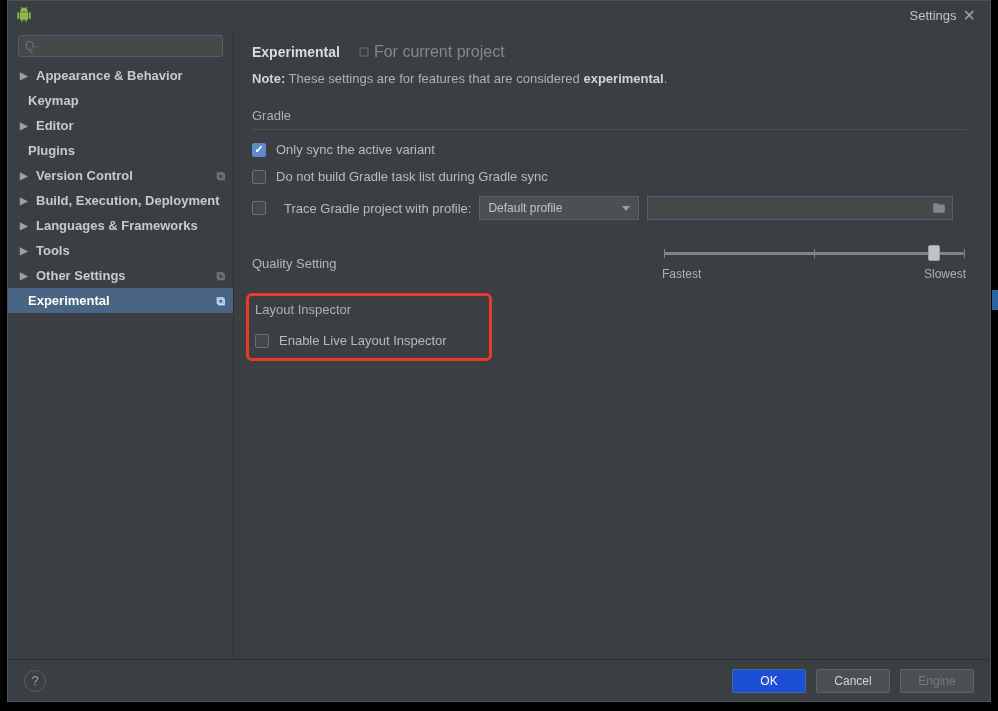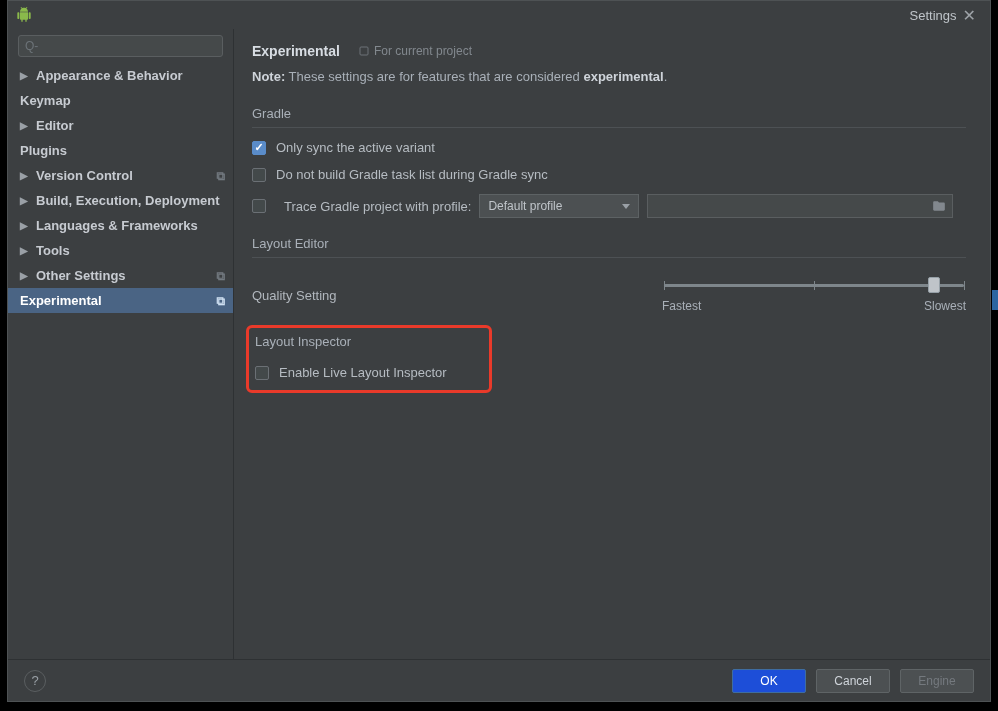--- a/index.html
+++ b/index.html
@@ -11,29 +11,29 @@
   .close-x { color: #9ea3a8; font-size: 16px; cursor: pointer; padding: 2px 6px; }
 
   .body { flex: 1; display: flex; min-height: 0; }
 
   .sidebar { width: 226px; background: #3c3f41; border-right: 1px solid #2e3133; display: flex; flex-direction: column; padding-top: 6px; }
   .search-wrap { padding: 0 10px 6px; }
   .search { width: 100%; height: 22px; background: #45494a; border: 1px solid #5a5e60; border-radius: 3px; color: #aaa; padding: 0 6px; font-size: 12px; }
   .search::placeholder { color: #6c7378; }
   .tree { list-style: none; }
   .tree li { display: flex; align-items: center; height: 25px; padding-left: 12px; cursor: pointer; color: #c7cbd1; font-weight: 600; }
-  .tree li.child { padding-left: 12px; font-weight: 600; }
+  .tree li.child { padding-left: 20px; font-weight: 600; }
   .tree li.selected { background: #4A6484; color: #ffffff; }
   .disclose { width: 12px; display: inline-block; color: #9aa0a6; margin-right: 4px; font-size: 10px; }
   .tree .badge { margin-left: auto; margin-right: 8px; color: #737a80; font-size: 12px; }
 
   .content { flex: 1; background: #3c3f41; padding: 14px 24px 0 18px; overflow-y: auto; position: relative; }
   .content-header { display: flex; align-items: center; gap: 18px; margin-bottom: 10px; }
   .content-title { color: #d8dde3; font-weight: 600; font-size: 14px; }
-  .proj-badge { color: #82888e; font-size: 12px; display: inline-flex; align-items: center; gap: 4px; }
+  .proj-badge { color: #82888e; font-size: 16px; display: inline-flex; align-items: center; gap: 4px; }
   .proj-badge svg { opacity: .7; }
   .note { color: #a9b0b8; font-size: 13px; margin-bottom: 22px; }
   .note b { color: #cfd4da; }
 
   .section { margin-bottom: 18px; }
   .section-title { color: #a9b0b8; font-size: 13px; padding-bottom: 6px; border-bottom: 1px solid #4d5154; margin-bottom: 12px; }
   .row { display: flex; align-items: center; margin-bottom: 12px; }
   .cb { width: 14px; height: 14px; border: 1px solid #6b7075; border-radius: 2px; margin-right: 10px; display: inline-flex; align-items: center; justify-content: center; background: #43494a; }
   .cb.checked { background: #5a8cc9; border-color: #5a8cc9; }
   .cb.checked::after { content: "✓"; color: #fff; font-size: 11px; line-height: 1; font-weight: 700; }
@@ -166,21 +166,20 @@
             <span class="folder">
               <svg width="14" height="14" viewBox="0 0 24 24">
                   <path fill="#82888e" d="M10 4H4c-1.1 0-2 .9-2 2v12c0 1.1.9 2 2 2h16c1.1 0 2-.9 2-2V8c0-1.1-.9-2-2-2h-8l-2-2z"></path>
                 </svg>
             </span>
           </div>
         </div>
       </div>
 
       <div class="section">
-        <div class="section-title">Layout Editor</div>
 
         <div class="slider-row">
           <div class="slider-label">Quality Setting</div>
           <div class="slider-wrap">
             <div class="slider-track">
               <span class="slider-tick" style="left:0%"></span>
               <span class="slider-tick" style="left:50%"></span>
               <span class="slider-tick" style="left:100%"></span>
               <span class="slider-thumb" style="left:calc(90% - 6px)"></span>
             </div>

